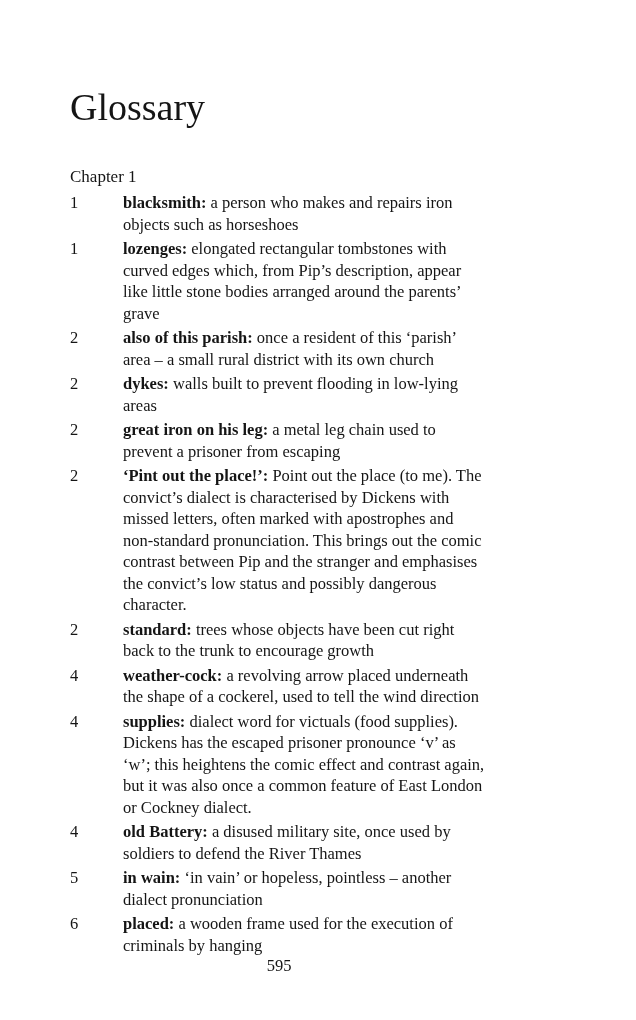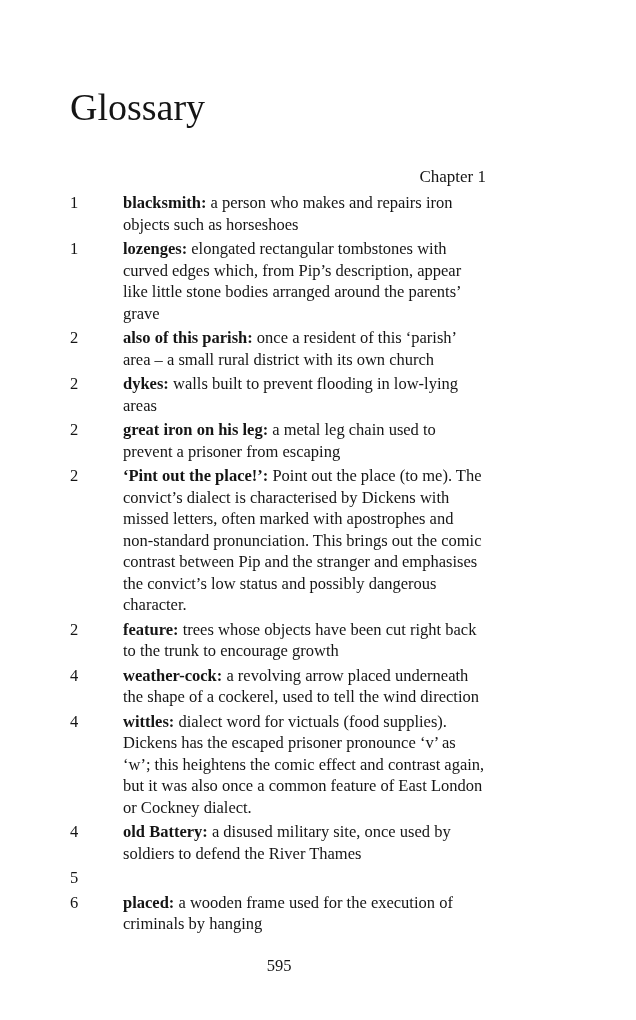--- a/index.html
+++ b/index.html
@@ -22,21 +22,20 @@
     font-size: 38px;
     font-weight: 400;
     line-height: 1.0;
     margin: 0 0 40px 0;
     color: #151515;
   }
   .section-heading {
     font-size: 17px;
     line-height: 22px;
     margin: 0 0 4px 0;
-    text-align: right;
   }
   .entries {
     margin: 0;
   }
   .entry {
     display: grid;
     grid-template-columns: 53px 1fr;
     font-size: 16.5px;
     line-height: 21.5px;
     margin: 0 0 3px 0;
@@ -91,40 +90,41 @@
     <p><b class="term">great iron on his leg:</b> <span class="definition">a metal leg chain used to prevent a prisoner from escaping</span></p>
   </div>
 
   <div class="entry">
     <span class="ref">2</span>
     <p><b class="term">‘Pint out the place!’:</b> <span class="definition">Point out the place (to me). The convict’s dialect is characterised by Dickens with missed letters, often marked with apostrophes and non-standard pronunciation. This brings out the comic contrast between Pip and the stranger and emphasises the convict’s low status and possibly dangerous character.</span></p>
   </div>
 
   <div class="entry">
     <span class="ref">2</span>
-    <p><b class="term">feature:</b> <span class="definition">trees whose objects have been cut right back to the trunk to encourage growth</span></p>
+    <p><b class="term">standard:</b> <span class="definition">trees whose objects have been cut right back to the trunk to encourage growth</span></p>
   </div>
 
   <div class="entry">
     <span class="ref">4</span>
     <p><b class="term">weather-cock:</b> <span class="definition">a revolving arrow placed underneath the shape of a cockerel, used to tell the wind direction</span></p>
   </div>
 
   <div class="entry">
     <span class="ref">4</span>
-    <p><b class="term">wittles:</b> <span class="definition">dialect word for victuals (food supplies). Dickens has the escaped prisoner pronounce ‘v’ as ‘w’; this heightens the comic effect and contrast again, but it was also once a common feature of East London or Cockney dialect.</span></p>
+    <p><b class="term">supplies:</b> <span class="definition">dialect word for victuals (food supplies). Dickens has the escaped prisoner pronounce ‘v’ as ‘w’; this heightens the comic effect and contrast again, but it was also once a common feature of East London or Cockney dialect.</span></p>
   </div>
 
   <div class="entry">
     <span class="ref">4</span>
     <p><b class="term">old Battery:</b> <span class="definition">a disused military site, once used by soldiers to defend the River Thames</span></p>
   </div>
 
   <div class="entry">
     <span class="ref">5</span>
+    <p><b class="term">in wain:</b> <span class="definition">‘in vain’ or hopeless, pointless – another dialect pronunciation</span></p>
   </div>
 
   <div class="entry">
     <span class="ref">6</span>
     <p><b class="term">placed:</b> <span class="definition">a wooden frame used for the execution of criminals by hanging</span></p>
   </div>
 </div>
   <div class="folio">595</div>
 </div>
 

